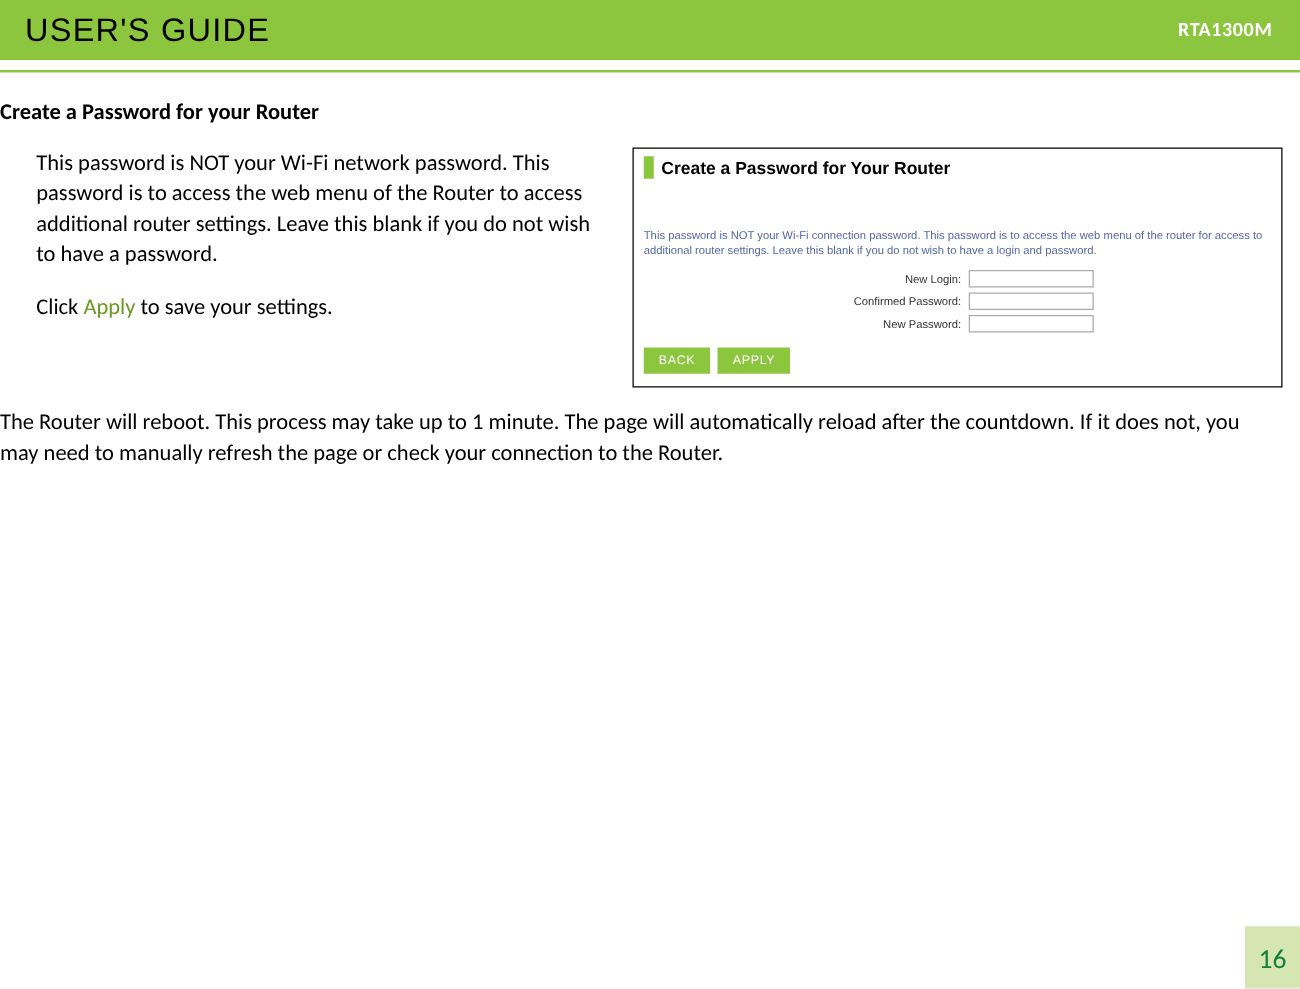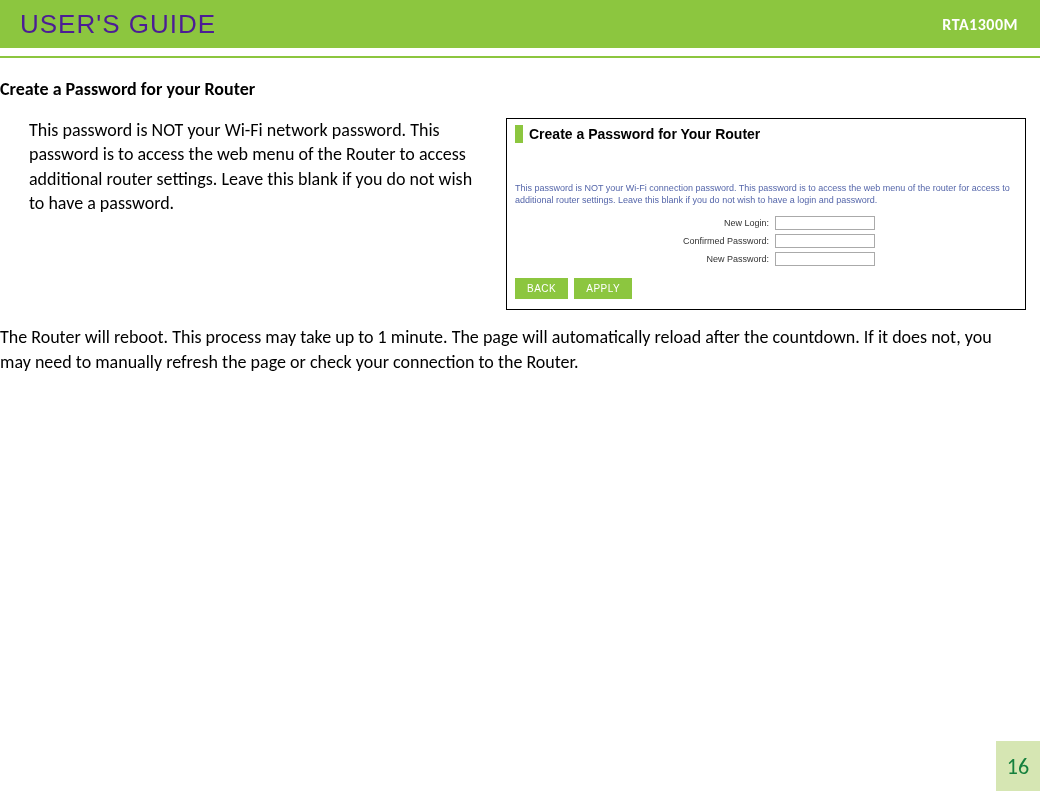--- a/index.html
+++ b/index.html
@@ -14,21 +14,21 @@
   .header-bar {
     background: #8cc63f;
     height: 48px;
     width: 100%;
     display: flex;
     align-items: center;
     justify-content: space-between;
     padding: 0 12px 0 20px;
   }
   .header-title {
-    color: #4c1d95;
+    color: #000000;
     font-size: 26px;
     letter-spacing: 1px;
     font-weight: 300;
     font-family: Arial, sans-serif;
   }
   .header-model {
     color: #ffffff;
     font-size: 16px;
     font-weight: bold;
     letter-spacing: 0.5px;
@@ -163,20 +163,23 @@
   <div class="header-model">RTA1300M</div>
 </div>
 <div class="header-underline"></div>
 
 <div class="content">
   <div class="section-heading">Create a Password for your Router</div>
 
   <div class="layout-row">
     <div class="left-col">
       <div class="body-para">This password is NOT your Wi-Fi network password. This password is to access the web menu of the Router to access additional router settings. Leave this blank if you do not wish to have a password.</div>
+      <div class="body-para">
+        <span>Click </span><span class="apply-word">Apply</span><span> to save your settings.</span>
+      </div>
     </div>
 
     <div class="right-col">
       <div class="panel">
         <div class="panel-title-row">
           <div class="panel-marker"></div>
           <div class="panel-title">Create a Password for Your Router</div>
         </div>
         <div class="panel-desc">This password is NOT your Wi-Fi connection password. This password is to access the web menu of the router for access to additional router settings. Leave this blank if you do not wish to have a login and password.</div>
 

